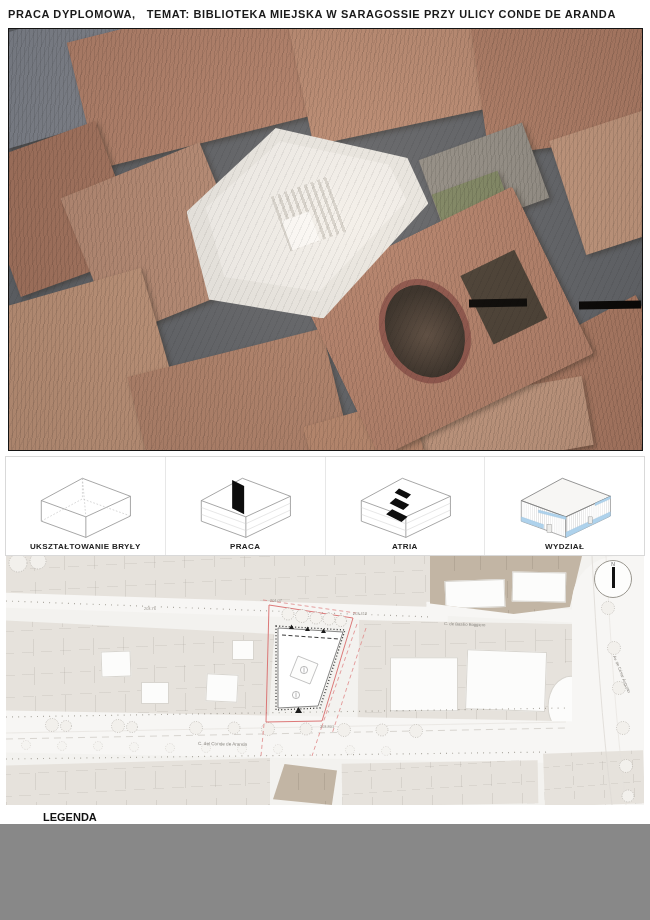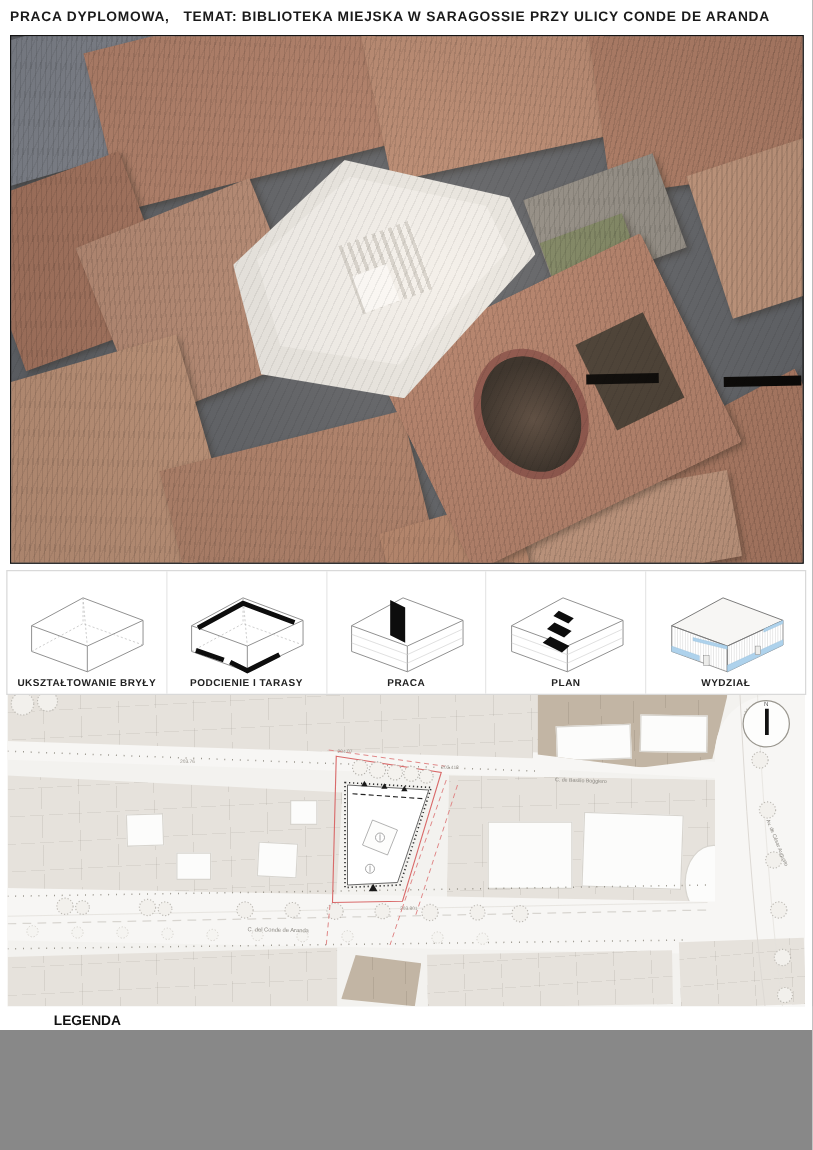--- a/index.html
+++ b/index.html
@@ -137,65 +137,49 @@
         <g fill="none" stroke="#8c8c8c" stroke-width="0.9">
           <path d="M14,38 L62,12 L118,33 M14,38 L66,57 L118,33 M14,38 L14,62 M118,33 L118,56 M66,57 L66,81 M14,62 L66,81 L118,56"></path>
         </g>
         <g fill="none" stroke="#bdbdbd" stroke-width="0.7" stroke-dasharray="2,2">
           <path d="M62,12 L66,57 M62,12 L62,36 M14,62 L62,36 L118,56"></path>
         </g>
       </svg>
       <div class="dlabel">UKSZTAŁTOWANIE BRYŁY</div>
     </div>
 
+
     <div class="dcell">
       <svg width="124" height="72" viewBox="0 0 130 84">
         <g fill="none" stroke="#8c8c8c" stroke-width="0.9">
           <path d="M14,38 L62,12 L118,33 M14,38 L66,57 L118,33 M14,38 L14,62 M118,33 L118,56 M66,57 L66,81 M14,62 L66,81 L118,56"></path>
         </g>
-        <g fill="none" stroke="#bdbdbd" stroke-width="0.7" stroke-dasharray="2,2">
-          <path d="M62,12 L66,57 M62,12 L62,36 M14,62 L62,36 L118,56"></path>
-        </g>
-        <g fill="none" stroke="#0d0d0d" stroke-width="4.6">
-          <path d="M20,40 L62,17 L110,35"></path>
-          <path d="M18,61 L44,70"></path>
-          <path d="M50,72 L66,80 L96,65"></path>
-        </g>
+        <g fill="none" stroke="#cfcfcf" stroke-width="0.6">
+          <path d="M14,46 L66,65 M14,54 L66,73 M66,65 L118,41 M66,73 L118,49"></path>
+        </g>
+        <polygon points="50,14 64,21 64,54 50,47" fill="#0d0d0d"></polygon>
       </svg>
-      <div class="dlabel">PODCIENIE I TARASY</div>
+      <div class="dlabel">PRACA</div>
     </div>
 
     <div class="dcell">
       <svg width="124" height="72" viewBox="0 0 130 84">
         <g fill="none" stroke="#8c8c8c" stroke-width="0.9">
           <path d="M14,38 L62,12 L118,33 M14,38 L66,57 L118,33 M14,38 L14,62 M118,33 L118,56 M66,57 L66,81 M14,62 L66,81 L118,56"></path>
         </g>
         <g fill="none" stroke="#cfcfcf" stroke-width="0.6">
           <path d="M14,46 L66,65 M14,54 L66,73 M66,65 L118,41 M66,73 L118,49"></path>
         </g>
-        <polygon points="50,14 64,21 64,54 50,47" fill="#0d0d0d"></polygon>
-      </svg>
-      <div class="dlabel">PRACA</div>
-    </div>
-
-    <div class="dcell">
-      <svg width="124" height="72" viewBox="0 0 130 84">
-        <g fill="none" stroke="#8c8c8c" stroke-width="0.9">
-          <path d="M14,38 L62,12 L118,33 M14,38 L66,57 L118,33 M14,38 L14,62 M118,33 L118,56 M66,57 L66,81 M14,62 L66,81 L118,56"></path>
-        </g>
-        <g fill="none" stroke="#cfcfcf" stroke-width="0.6">
-          <path d="M14,46 L66,65 M14,54 L66,73 M66,65 L118,41 M66,73 L118,49"></path>
-        </g>
         <g fill="#0d0d0d">
           <polygon points="58,24 72,31 67,36 53,29"></polygon>
           <polygon points="54,35 70,43 63,49 47,41"></polygon>
           <polygon points="50,48 68,57 61,63 43,54"></polygon>
         </g>
       </svg>
-      <div class="dlabel">PLAN</div>
+      <div class="dlabel">ATRIA</div>
     </div>
 
     <div class="dcell">
       <svg width="124" height="72" viewBox="0 0 130 84">
         <defs>
           <pattern id="hv" patternUnits="userSpaceOnUse" width="2.4" height="2.4">
             <path d="M0,0 V2.4" stroke="#a8a8a8" stroke-width="0.5"></path>
           </pattern>
         </defs>
         <polygon points="14,38 62,12 118,33 66,57" fill="#f7f6f4" stroke="#777" stroke-width="0.9"></polygon>

